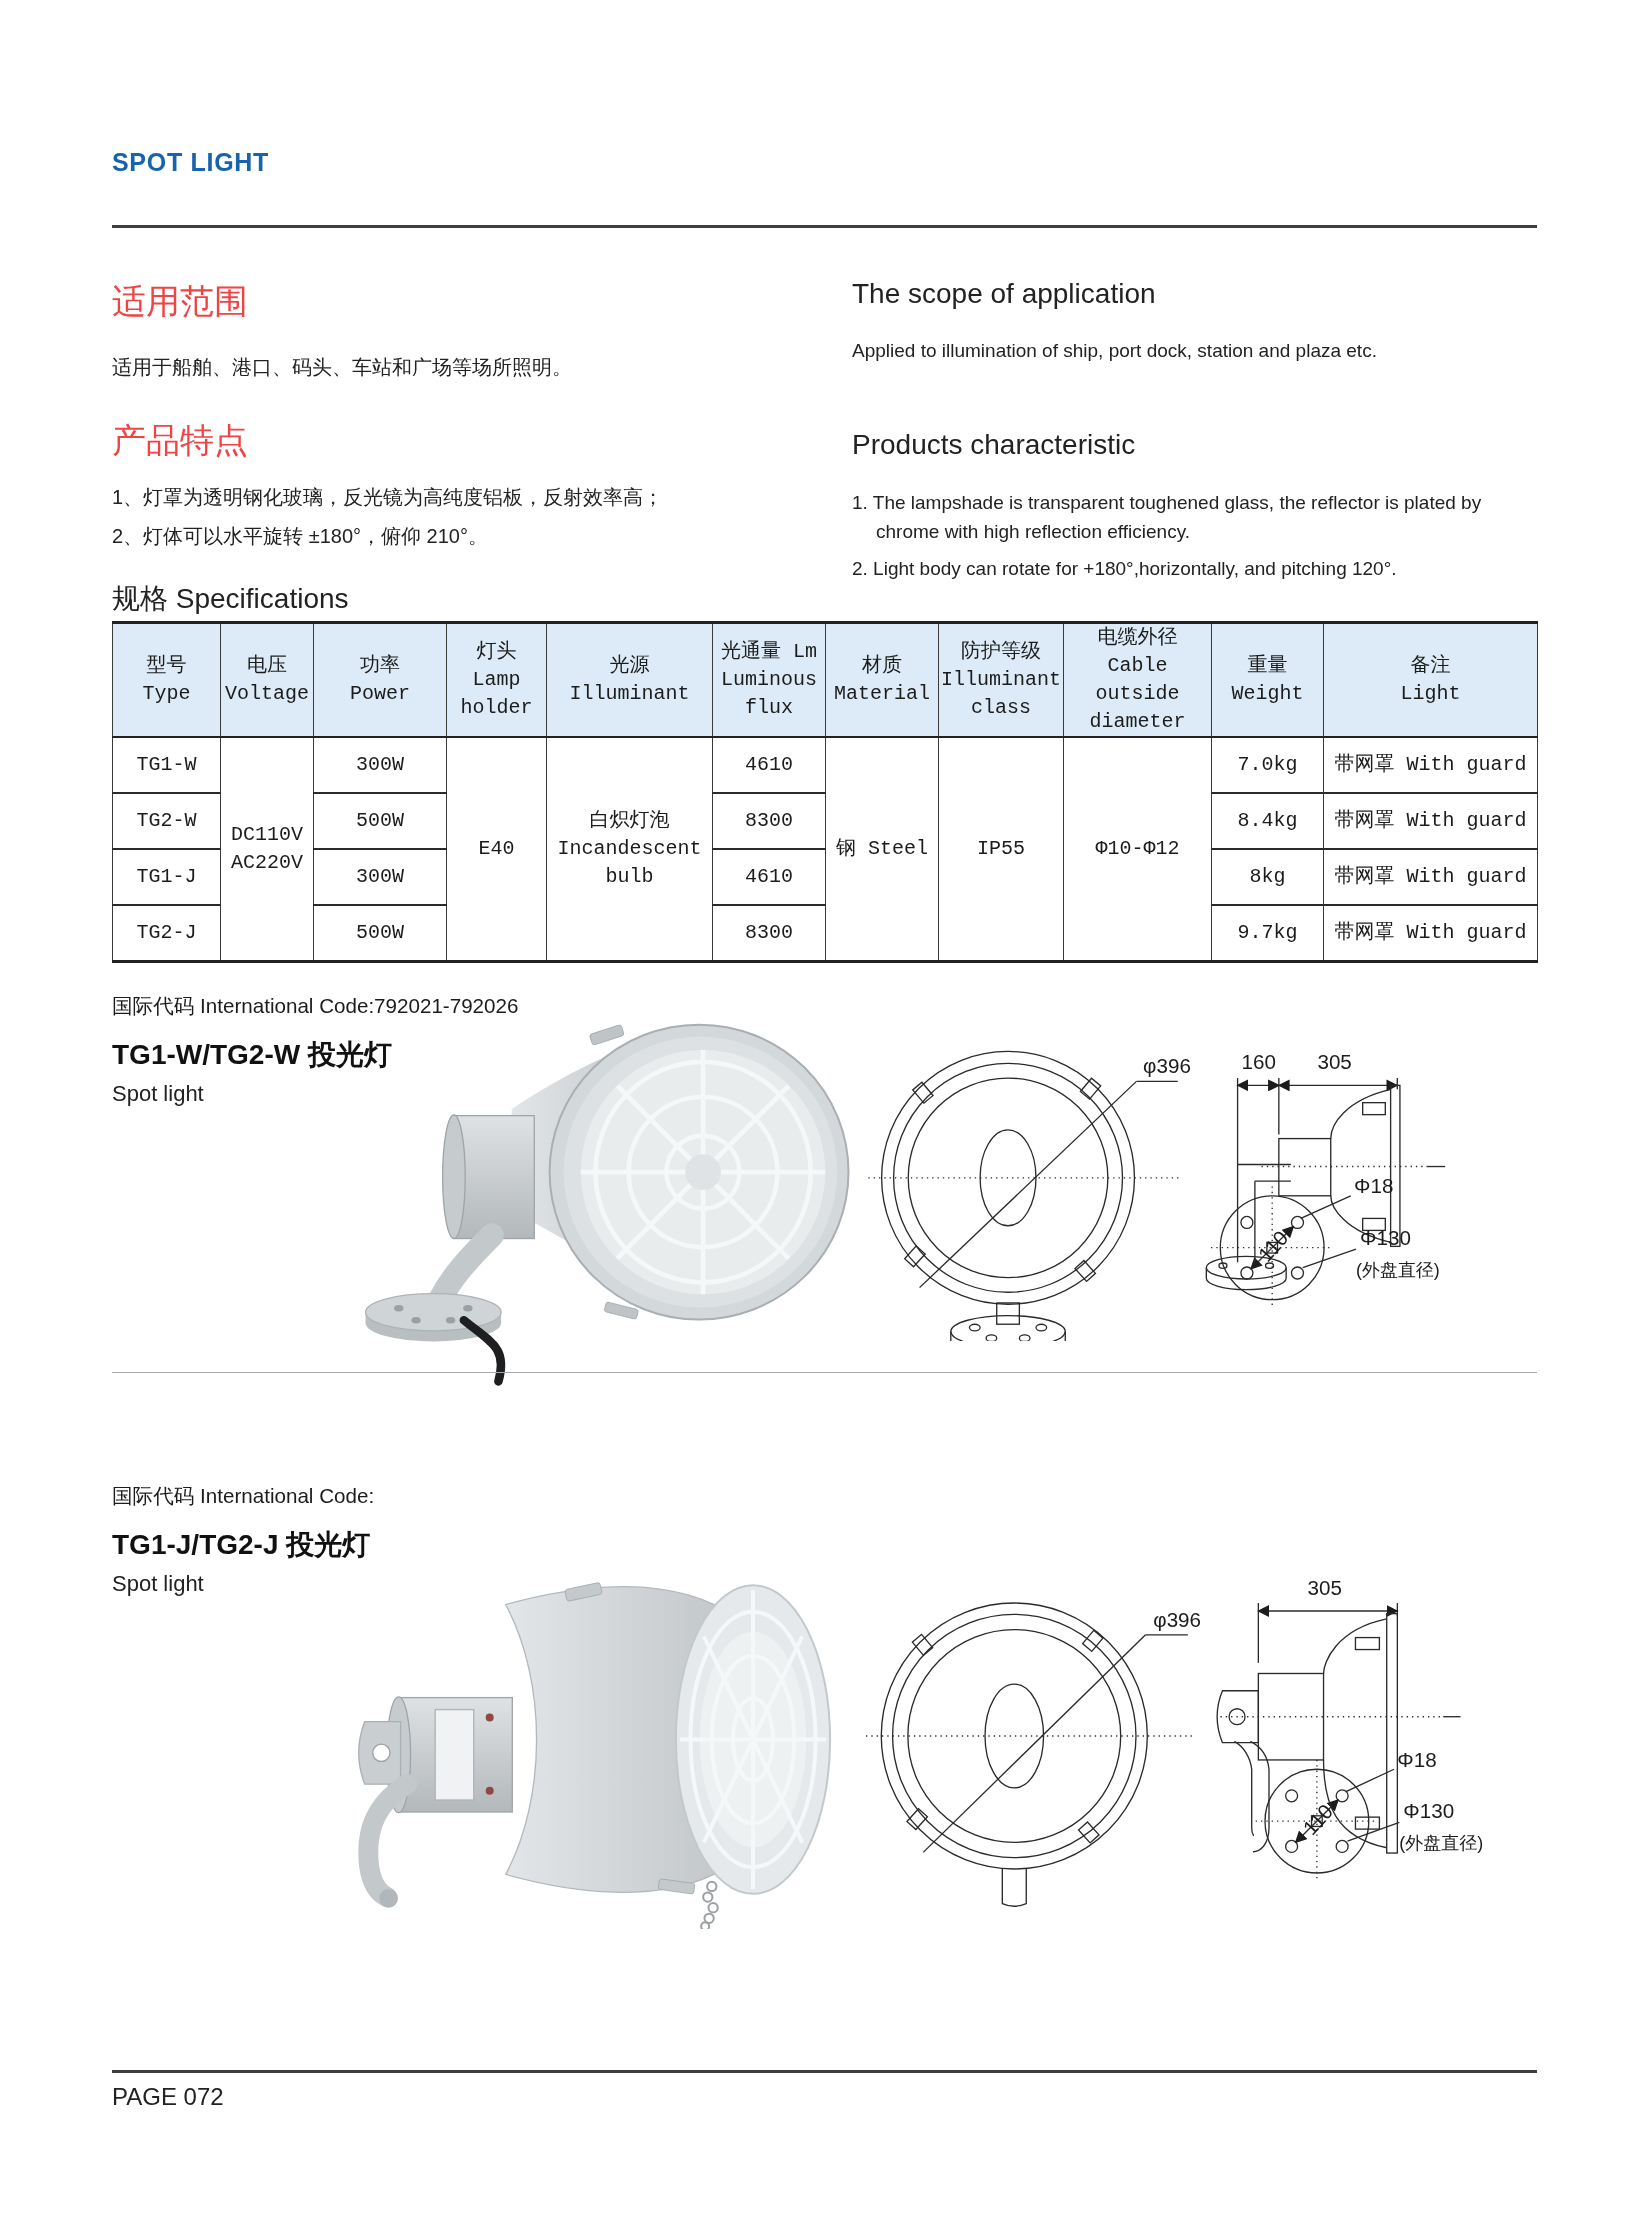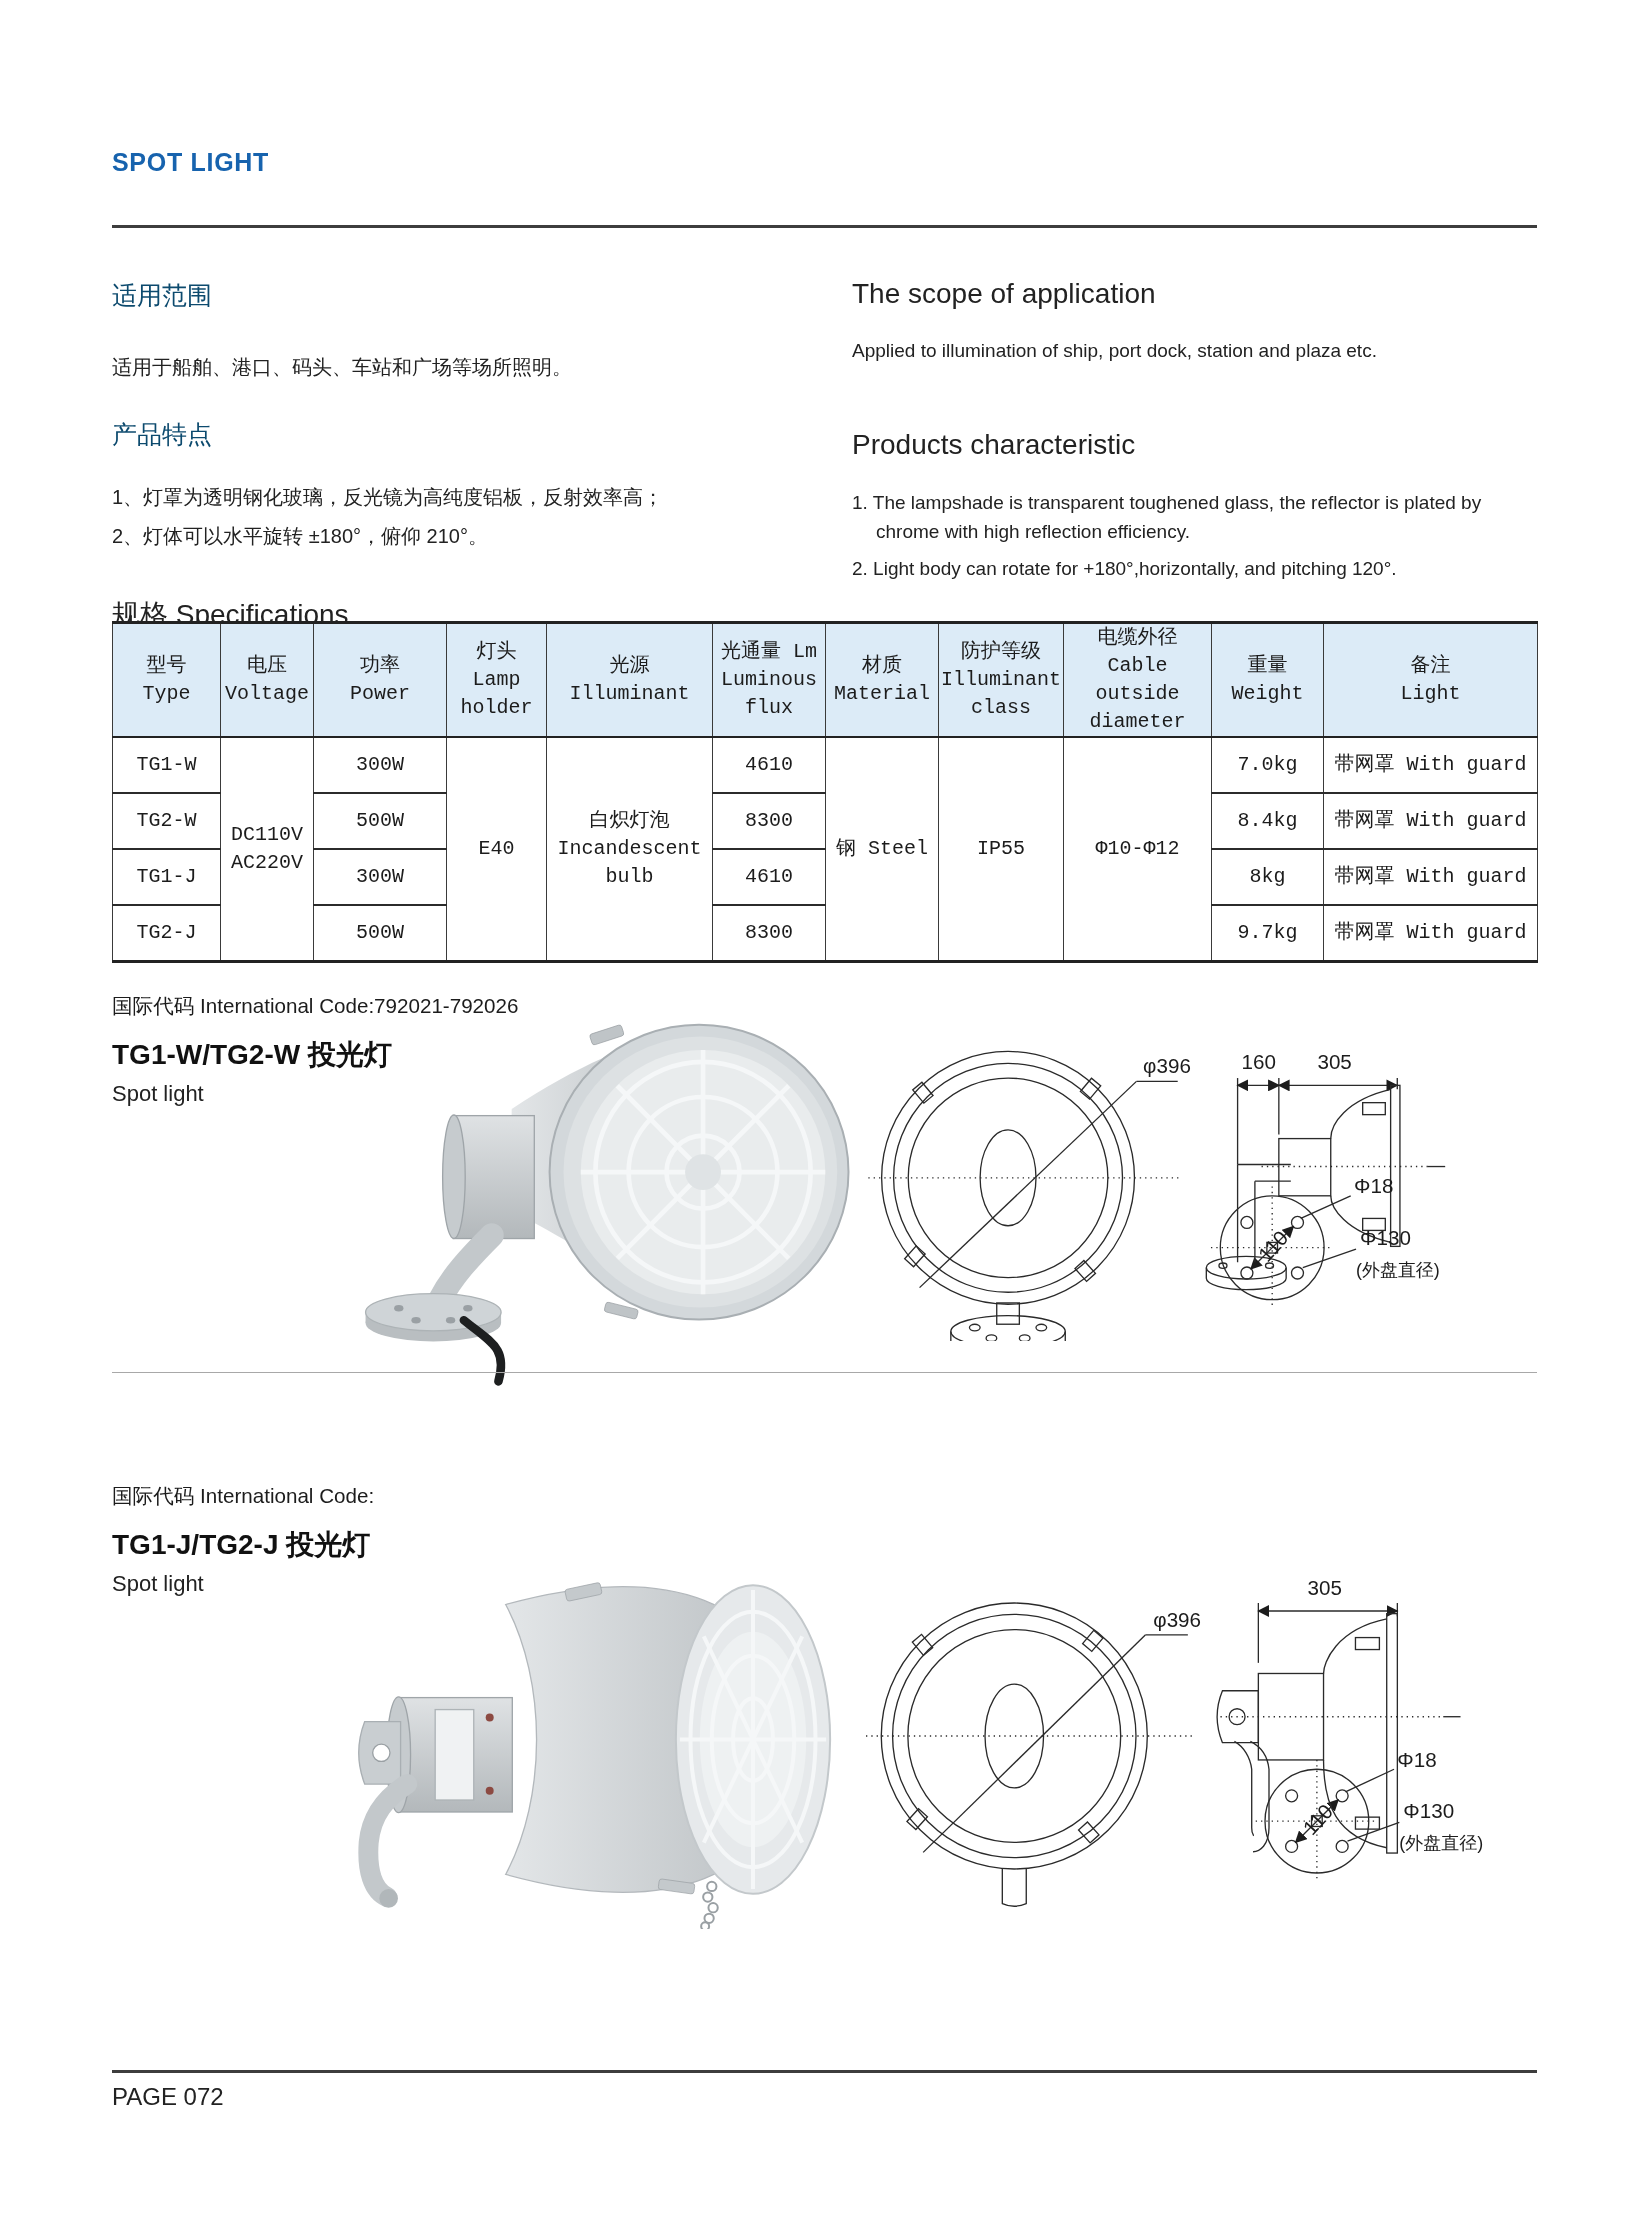--- a/index.html
+++ b/index.html
@@ -6,21 +6,21 @@
   .page{position:relative;width:1650px;height:2239px;background:#ffffff;overflow:hidden;
         font-family:"Liberation Sans","DejaVu Sans",sans-serif;color:#1c1c1c;}
   .content{position:absolute;left:112px;top:0;width:1425px;height:2239px;}
   .abs{position:absolute;}
 
   .title{font-size:39px;font-weight:600;color:#1763ae;letter-spacing:0.7px;white-space:nowrap;}
   .subtitle{font-size:25px;font-weight:600;color:#1763ae;letter-spacing:0.7px;}
   .rule-dark{height:2.7px;background:#3d3d3d;width:1425px;}
   .rule-light{height:1.3px;background:#a8a8a8;width:1425px;}
 
-  .h-cn{font-size:25px;color:#0c4a6e;}
+  .h-cn{font-size:34px;color:#ef4444;}
   .body-cn{font-size:20px;color:#222;}
   .h-en{font-size:28px;color:#222;}
   .body-en{font-size:19px;color:#222;line-height:1.55;}
   .h-spec{font-size:28px;color:#222;}
   .feat-item{font-size:20px;color:#222;margin-bottom:16px;}
   .en-item{padding-left:24px;text-indent:-24px;margin-bottom:6.7px;}
 
   table.specs{border-collapse:collapse;table-layout:fixed;width:1425px;
               border-top:3.3px solid #222;border-bottom:3.3px solid #222;font-family:Liberation Mono, monospace;}
   table.specs th,table.specs td{border:1.3px solid #3a3a3a;text-align:center;vertical-align:middle;
@@ -44,21 +44,21 @@
   <div class="content">
 
     <div class="abs subtitle" style="left:0;top:148px;">SPOT LIGHT</div>
     <div class="abs rule-dark" style="left:0;top:225px;"></div>
 
     <div class="abs h-cn" style="left:0;top:279px;">适用范围</div>
     <div class="abs body-cn" style="left:0;top:354px;width:698px;">适用于船舶、港口、码头、车站和广场等场所照明。</div>
     <div class="abs h-cn" style="left:0;top:418px;">产品特点</div>
     <div class="abs feat-item" style="left:0;top:484px;width:718px;">1、灯罩为透明钢化玻璃，反光镜为高纯度铝板，反射效率高；</div>
     <div class="abs feat-item" style="left:0;top:523px;width:718px;">2、灯体可以水平旋转 ±180°，俯仰 210°。</div>
-    <div class="abs h-spec" style="left:0;top:596px;">规格 Specifications</div>
+    <div class="abs h-spec" style="left:0;top:580px;">规格 Specifications</div>
 
     <div class="abs h-en" style="left:740px;top:278px;">The scope of application</div>
     <div class="abs body-en" style="left:740px;top:336px;width:685px;">Applied to illumination of ship, port dock, station and plaza etc.</div>
     <div class="abs h-en" style="left:740px;top:429px;">Products characteristic</div>
     <div class="abs body-en" style="left:740px;top:488px;width:688px;">
       <div class="en-item">1. The lampshade is transparent toughened glass, the reflector is plated by chrome with high reflection efficiency.</div>
       <div class="en-item">2. Light body can rotate for +180°,horizontally, and pitching 120°.</div>
     </div>
 
     <table class="specs abs" style="left:0;top:621px;">

